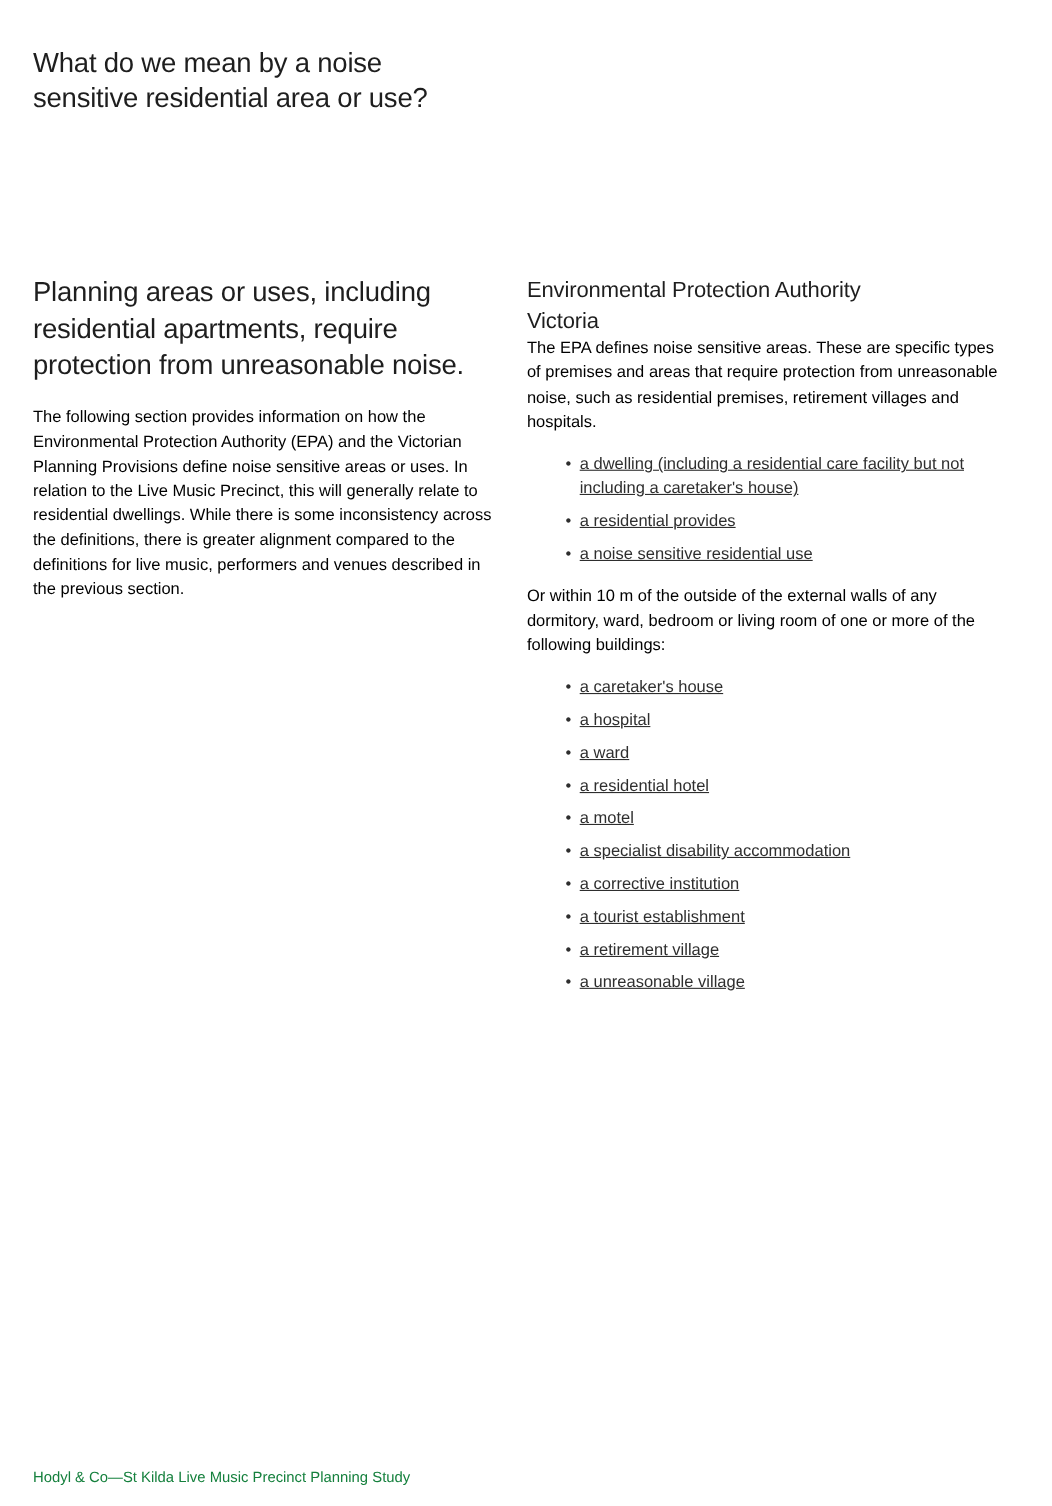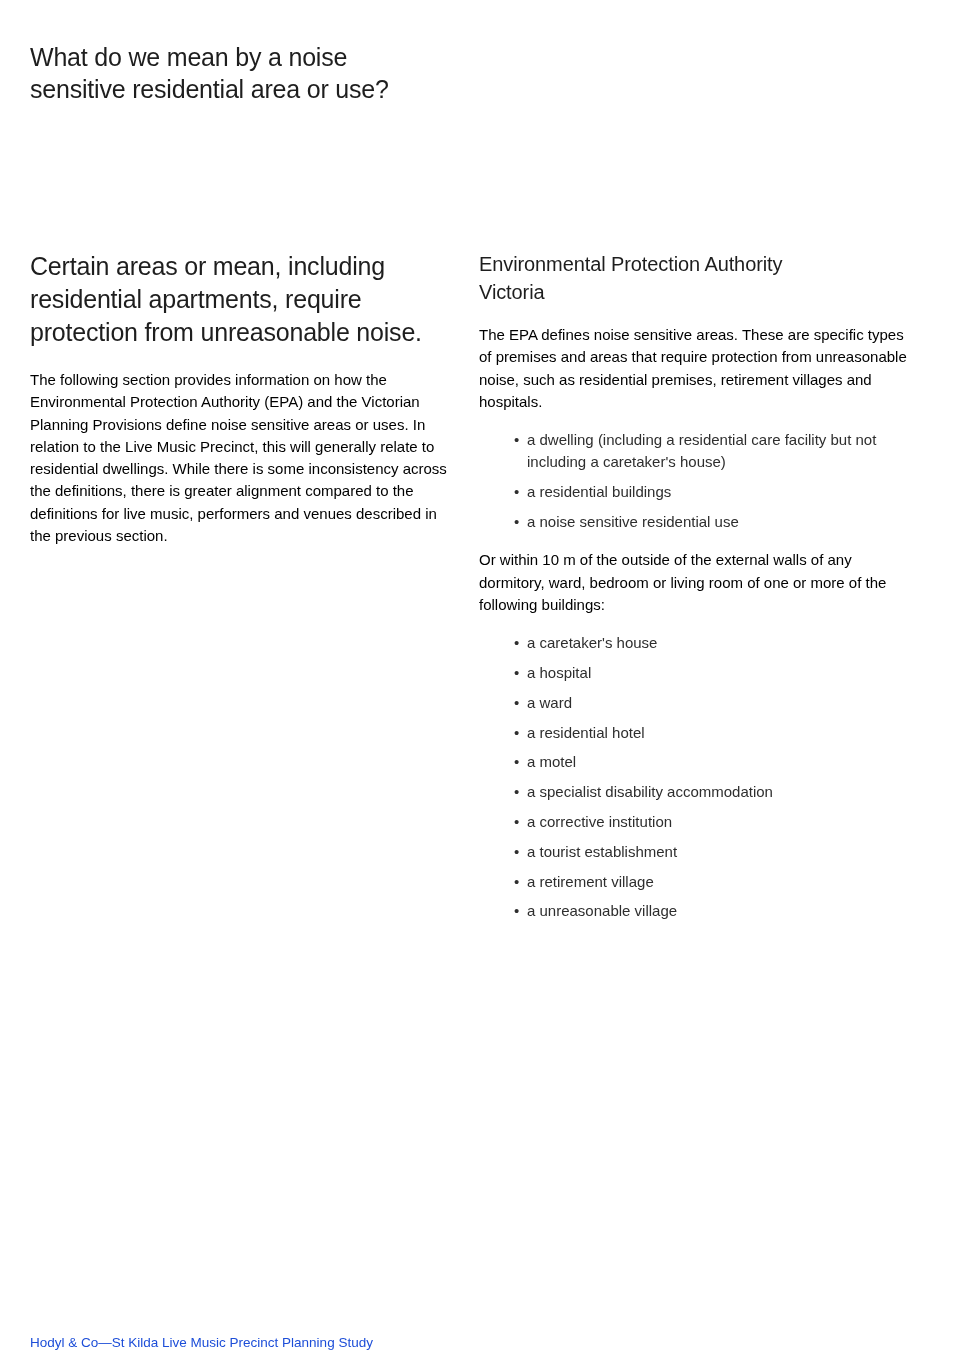--- a/index.html
+++ b/index.html
@@ -53,21 +53,21 @@
     font-weight: 400;
     color: #000000;
     margin: 0 0 16px 0;
   }
   .section-heading {
     font-size: 20px;
     line-height: 28px;
     font-weight: 400;
     letter-spacing: -0.1px;
     color: #1e1e1e;
-    margin: 0 0 18px 0;
+    margin: 0 0 0 0;
     width: 370px;
   }
   ul.bullets {
     list-style: none;
     margin: 0 0 16px 0;
     padding: 0 0 0 35px;
   }
   ul.bullets li {
     display: flex;
     font-size: 15px;
@@ -75,58 +75,59 @@
     color: #2e2e2e;
     margin: 0 0 7.5px 0;
   }
   ul.bullets li .dot {
     flex: 0 0 13px;
     width: 13px;
     font-size: 15px;
   }
   ul.bullets li .bullet-text {
     flex: 1 1 auto;
+    text-decoration: underline;
   }
   .page-footer {
     position: absolute;
     left: 30px;
     top: 1334px;
     font-size: 13.5px;
     line-height: 18px;
-    color: #1d4ed8;
+    color: #15803d;
   }
 </style>
 </head>
 <body>
 
 <div class="page">
 
   <h1 class="page-title">What do we mean by a noise sensitive residential area or use?</h1>
 
   <div class="col-left">
-    <h2 class="lead-heading">Certain areas or mean, including residential apartments, require protection from unreasonable noise.</h2>
+    <h2 class="lead-heading">Planning areas or uses, including residential apartments, require protection from unreasonable noise.</h2>
     <p class="body-text">The following section provides information on how the Environmental Protection Authority (EPA) and the Victorian Planning Provisions define noise sensitive areas or uses. In relation to the Live Music Precinct, this will generally relate to residential dwellings. While there is some inconsistency across the definitions, there is greater alignment compared to the definitions for live music, performers and venues described in the previous section.</p>
   </div>
 
   <div class="col-right">
     <h3 class="section-heading">Environmental Protection Authority Victoria</h3>
 
     <p class="body-text">The EPA defines noise sensitive areas. These are specific types of premises and areas that require protection from unreasonable noise, such as residential premises, retirement villages and hospitals.</p>
 
 
     <ul class="bullets">
 
         <li class="bullet-item">
           <span class="dot">•</span>
           <span class="bullet-text">a dwelling (including a residential care facility but not including a caretaker's house)</span>
         </li>
 
         <li class="bullet-item">
           <span class="dot">•</span>
-          <span class="bullet-text">a residential buildings</span>
+          <span class="bullet-text">a residential provides</span>
         </li>
 
         <li class="bullet-item">
           <span class="dot">•</span>
           <span class="bullet-text">a noise sensitive residential use</span>
         </li>
       </ul>
 
     <p class="body-text">Or within 10 m of the outside of the external walls of any dormitory, ward, bedroom or living room of one or more of the following buildings:</p>
 

